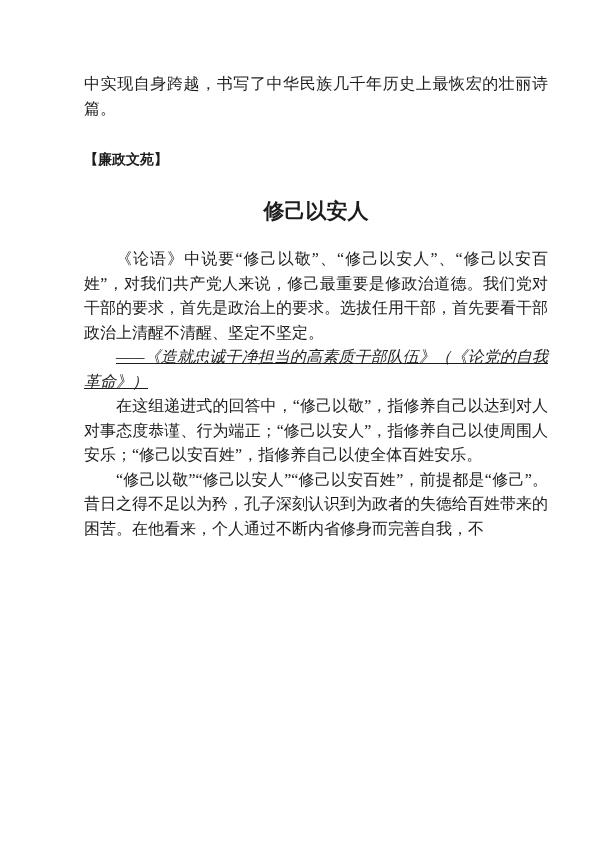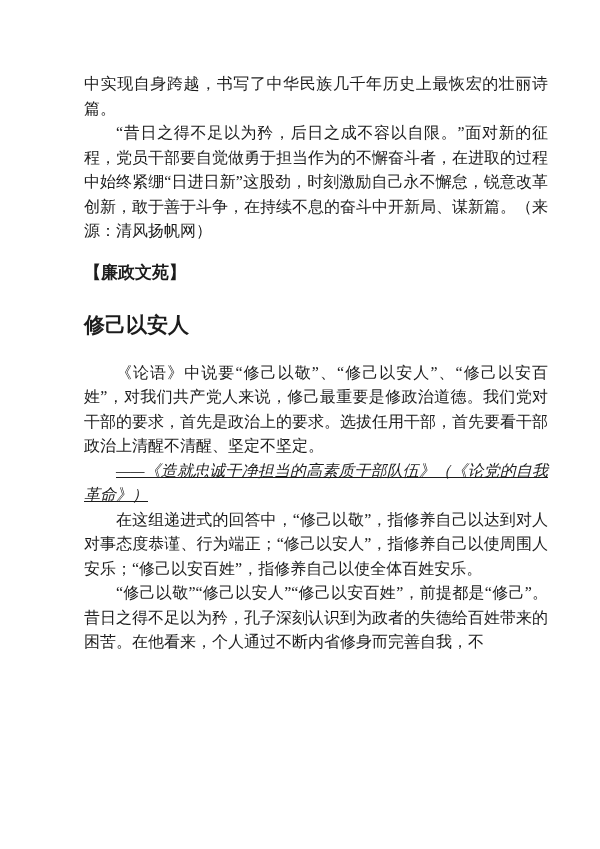--- a/index.html
+++ b/index.html
@@ -23,31 +23,31 @@
     line-height: 24.5px;
     text-align: justify;
     margin: 0;
   }
   .indent {
     text-indent: 2em;
   }
   .section-label {
     font-family: "Liberation Sans", "DejaVu Sans", sans-serif;
     font-weight: bold;
-    font-size: 17px;
+    font-size: 14px;
     line-height: 24px;
-    margin: 17px 0 0 0;
+    margin: 26px 0 0 0;
     text-align: left;
   }
   .article-title {
     font-family: "Liberation Sans", "DejaVu Sans", sans-serif;
     font-weight: bold;
     font-size: 21px;
     line-height: 26px;
-    text-align: left;
+    text-align: center;
     margin: 27px 0 0 0;
   }
   .first-after-title {
     margin-top: 23px;
   }
   .attribution {
     font-style: italic;
     text-decoration: underline;
   }
   .page-footer {
@@ -62,21 +62,20 @@
     font-family: "Liberation Serif", "DejaVu Serif", serif;
   }
 </style>
 </head>
 <body>
 
 <div class="page">
 
   <p class="body-text">中实现自身跨越，书写了中华民族几千年历史上最恢宏的壮丽诗篇。</p>
 
-  <p class="body-text indent">“昔日之得不足以为矜，后日之成不容以自限。”面对新的征程，党员干部要自觉做勇于担当作为的不懈奋斗者，在进取的过程中始终紧绷“日进日新”这股劲，时刻激励自己永不懈怠，锐意改革创新，敢于善于斗争，在持续不息的奋斗中开新局、谋新篇。（来源：清风扬帆网）</p>
 
   <h2 class="section-label">【廉政文苑】</h2>
 
   <h1 class="article-title">修己以安人</h1>
 
   <p class="body-text indent first-after-title">《论语》中说要“修己以敬”、“修己以安人”、“修己以安百姓”，对我们共产党人来说，修己最重要是修政治道德。我们党对干部的要求，首先是政治上的要求。选拔任用干部，首先要看干部政治上清醒不清醒、坚定不坚定。</p>
 
   <p class="body-text indent attribution">——《造就忠诚干净担当的高素质干部队伍》（《论党的自我革命》）</p>
 
 

